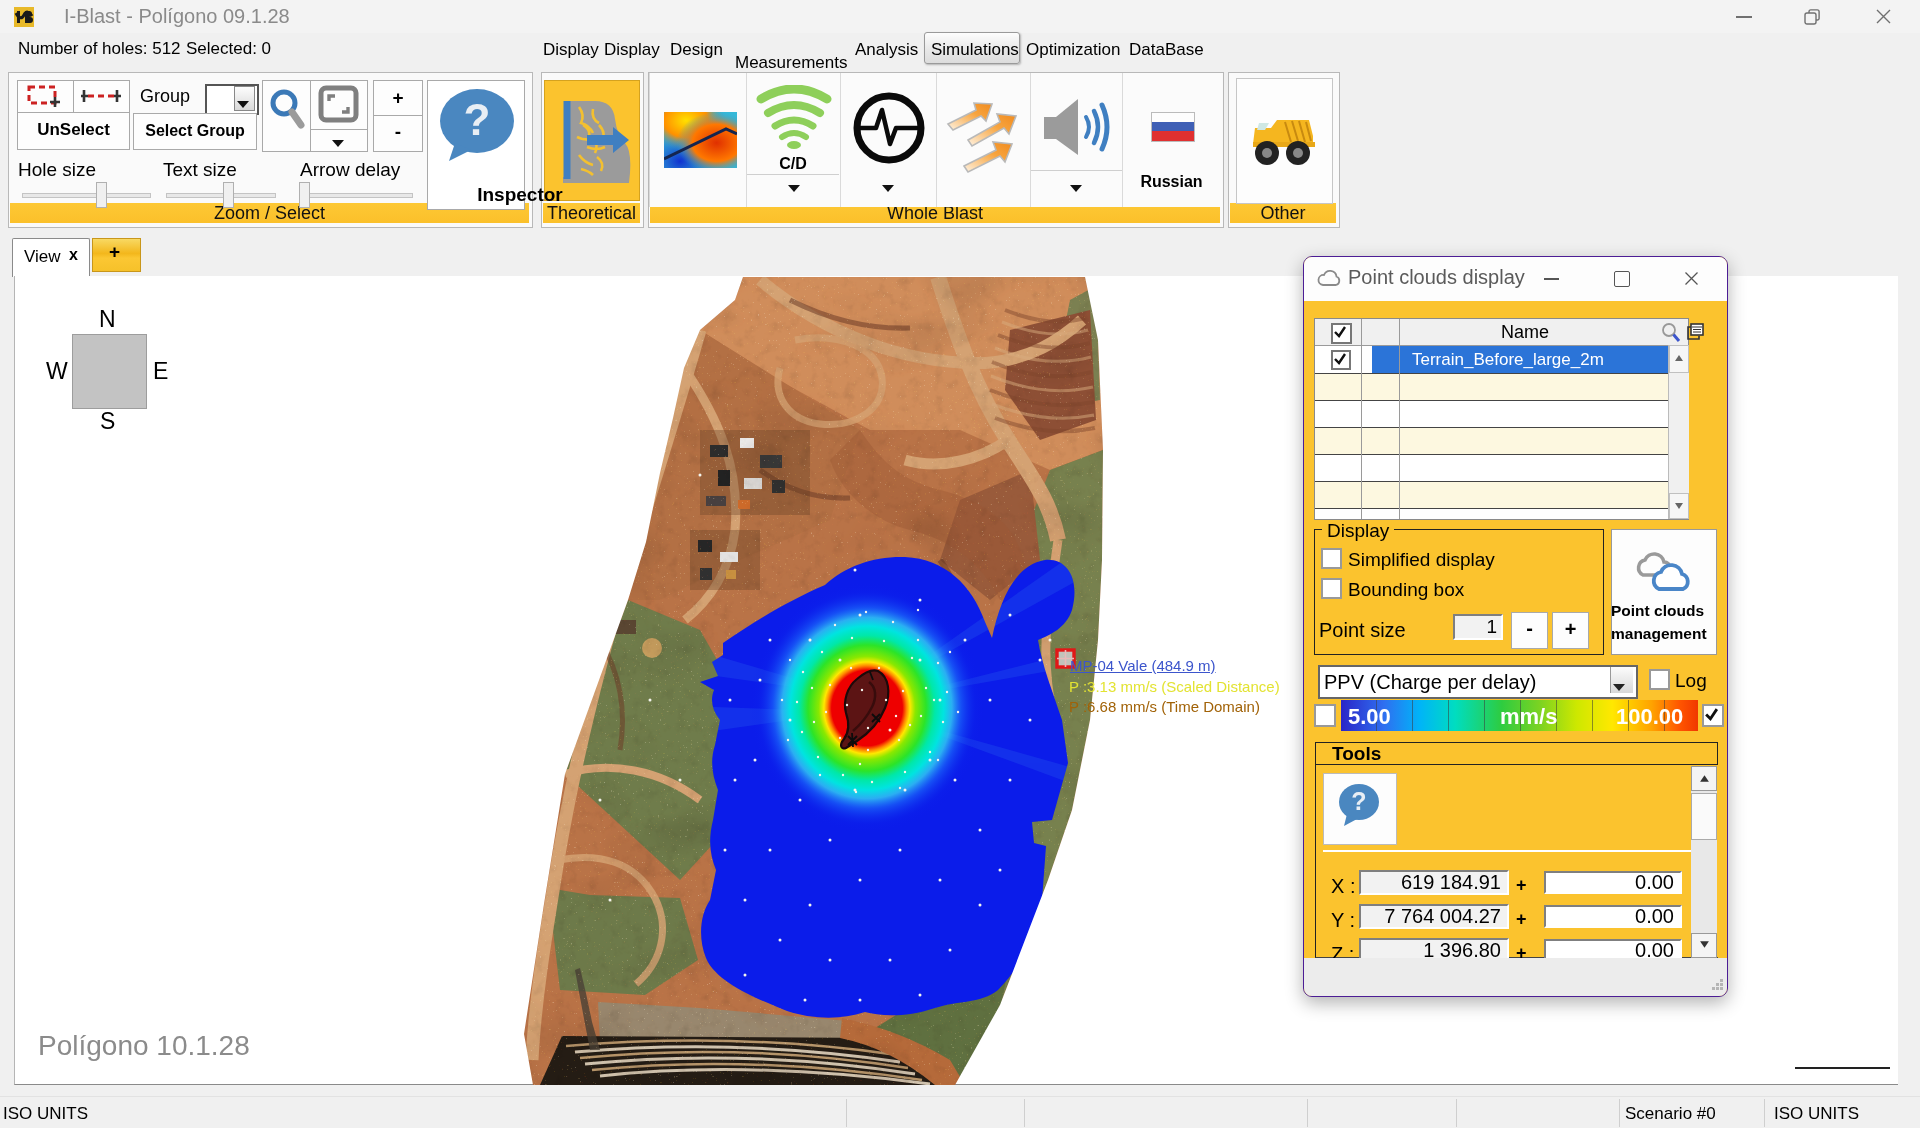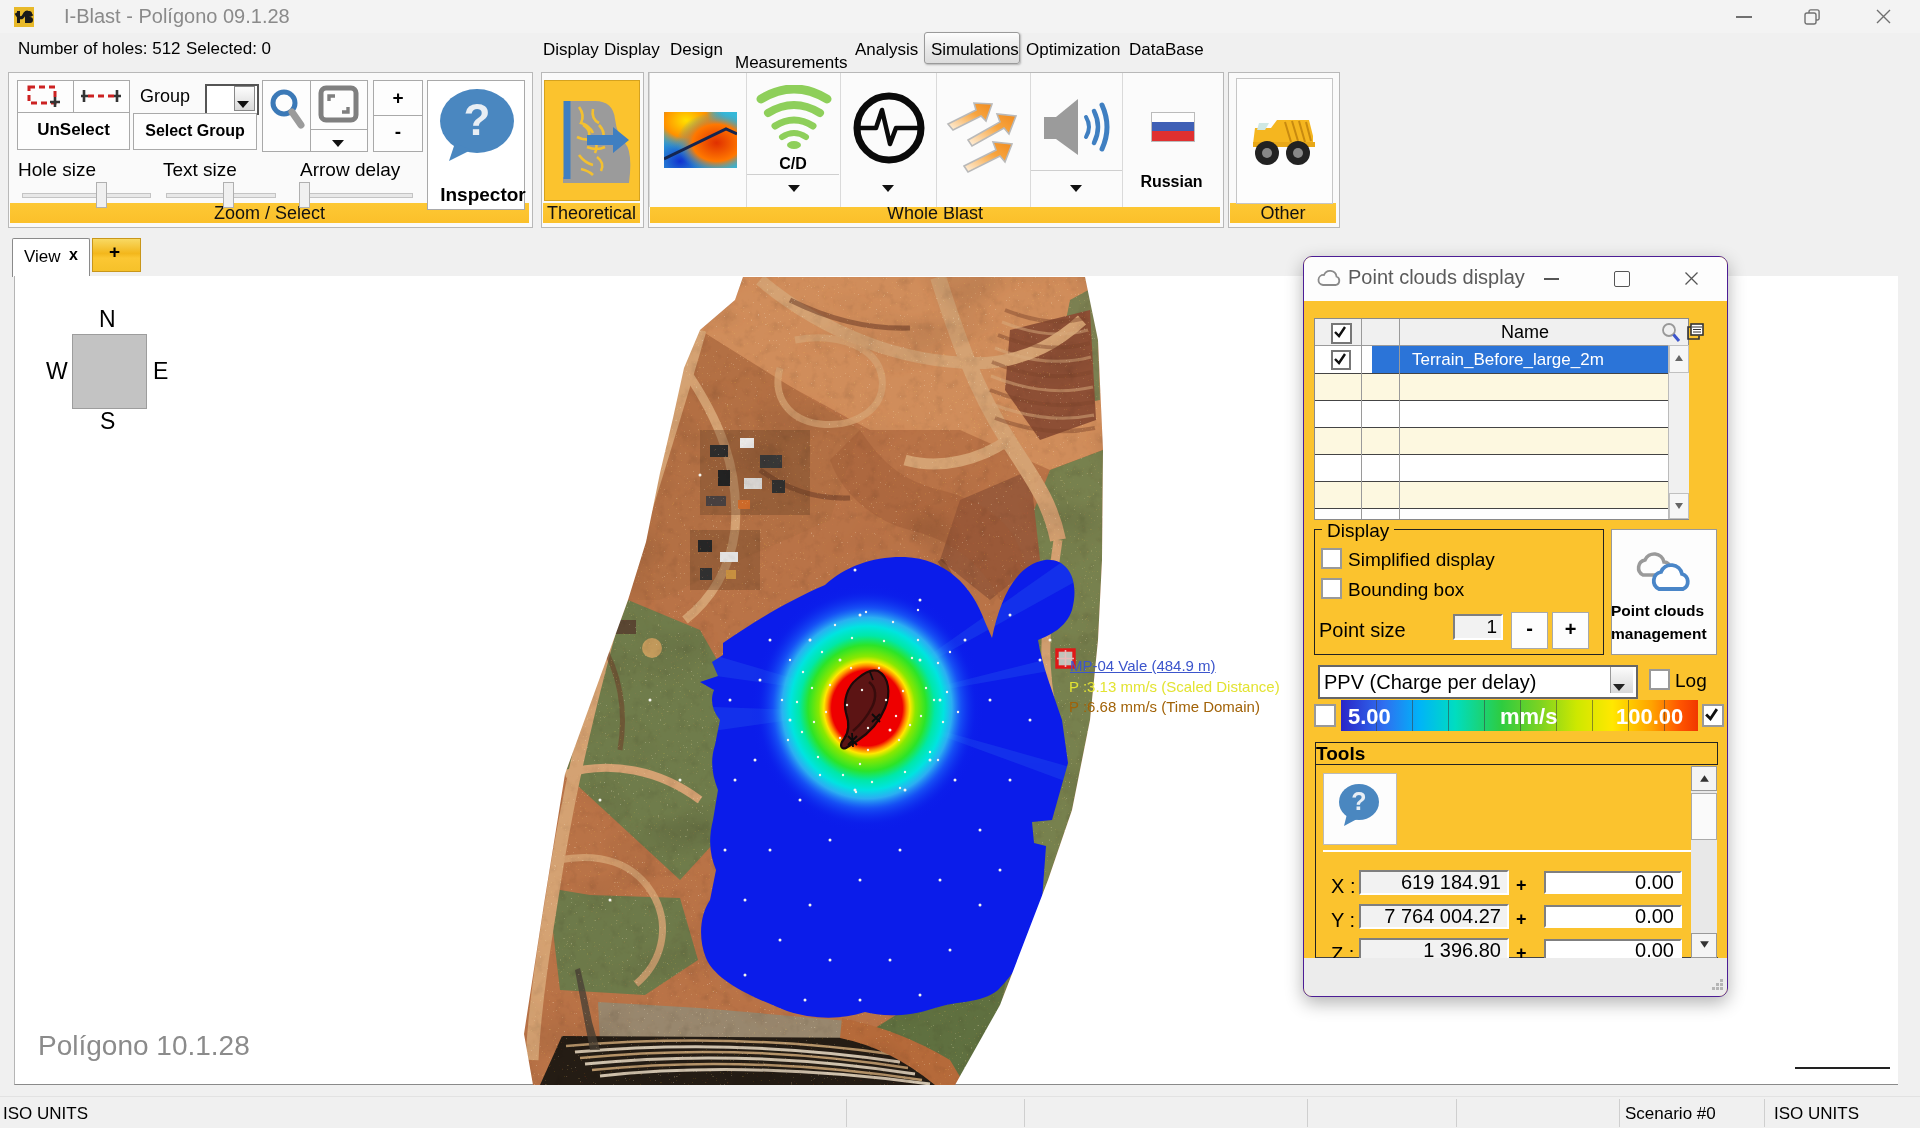--- a/index.html
+++ b/index.html
@@ -89,21 +89,21 @@
 </svg>
 <div class="abs" style="left:332px;top:133px;"><span class="arrdn"></span></div>
 <div class="btn" style="left:373px;top:80px;width:48px;height:35px;font-size:19px;font-weight:bold;line-height:33px;">+</div>
 <div class="btn" style="left:373px;top:115px;width:48px;height:35px;font-size:19px;font-weight:bold;line-height:31px;">-</div>
 <div class="btn" style="left:427px;top:80px;width:96px;height:128px;z-index:3;background:#fff;"></div>
 <svg class="abs" style="left:437px;top:88px;z-index:4" width="78" height="78" viewBox="0 0 78 78">
  <ellipse cx="40" cy="33" rx="37" ry="32" fill="#4a87c0"></ellipse>
  <path d="M18 55 L12 73 L34 62 Z" fill="#4a87c0"></path>
  <text x="40" y="47" font-size="44" font-weight="bold" fill="#e8eef4" text-anchor="middle" font-family="Liberation Sans">?</text>
 </svg>
-<div class="abs" style="left:427px;top:184px;width:112px;text-align:center;font-size:19px;font-weight:bold;z-index:4;">Inspector</div>
+<div class="abs" style="left:427px;top:184px;width:112px;text-align:center;font-size:19px;font-weight:bold;z-index:4;padding-left:37px;">Inspector</div>
 <div class="abs" style="left:18px;top:159px;font-size:19px;">Hole size</div>
 <div class="abs" style="left:163px;top:159px;font-size:19px;">Text size</div>
 <div class="abs" style="left:300px;top:159px;font-size:19px;">Arrow delay</div>
 <div class="abs" style="left:22px;top:193px;width:127px;height:3px;background:#e8e8e8;border:1px solid #c4c4c4;"></div>
 <div class="abs" style="left:96px;top:182px;width:9px;height:24px;background:#f0f0f0;border:1px solid #b0b0b0;"></div>
 <div class="abs" style="left:166px;top:193px;width:108px;height:3px;background:#e8e8e8;border:1px solid #c4c4c4;"></div>
 <div class="abs" style="left:223px;top:182px;width:9px;height:24px;background:#f0f0f0;border:1px solid #b0b0b0;"></div>
 <div class="abs" style="left:299px;top:193px;width:112px;height:3px;background:#e8e8e8;border:1px solid #c4c4c4;"></div>
 <div class="abs" style="left:299px;top:182px;width:9px;height:24px;background:#f0f0f0;border:1px solid #b0b0b0;"></div>
 
@@ -614,21 +614,21 @@
  <div class="abs" style="left:37px;top:443px;width:357px;height:31px;background:linear-gradient(90deg,#2a25c8,#2f6ff0 12%,#00b4f8 22%,#00ddc0 32%,#2ecc40 45%,#7ed321 56%,#cde800 66%,#ffe800 76%,#ffa300 87%,#ff5400 95%,#f03800);"></div>
  <div class="abs" style="left:37px;top:443px;width:357px;height:31px;background:repeating-linear-gradient(90deg,transparent 0,transparent 34.7px,rgba(60,60,60,.55) 34.7px,rgba(60,60,60,.55) 36px);"></div>
  <div class="abs" style="left:44px;top:447px;font-size:22px;font-weight:bold;color:#fff;">5.00</div>
  <div class="abs" style="left:196px;top:447px;font-size:22px;font-weight:bold;color:#fff;">mm/s</div>
  <div class="abs" style="left:312px;top:447px;font-size:22px;font-weight:bold;color:#fff;">100.00</div>
  <div class="cb" style="left:398px;top:447px;width:18px;height:19px;border-color:#999;"></div>
  <svg class="abs" style="left:400px;top:450px" width="15" height="15" viewBox="0 0 14 14">
       <path d="M2 7 L6 11 L12 2" fill="none" stroke="#111" stroke-width="2.6"></path>
     </svg>
 
- <div class="abs" style="left:11px;top:485px;width:403px;height:23px;background:#fbc32e;border:1px solid #222;font-size:19px;font-weight:bold;padding-left:0;box-sizing:border-box;">Tools</div>
+ <div class="abs" style="left:11px;top:485px;width:403px;height:23px;background:#fbc32e;border:1px solid #222;font-size:19px;font-weight:bold;padding-left:16px;box-sizing:border-box;">Tools</div>
  <div class="abs" style="left:11px;top:508px;width:403px;height:193px;border-left:1px solid #222;border-bottom:1px solid #444;box-sizing:border-box;"></div>
  <div class="btn" style="left:19px;top:516px;width:72px;height:70px;border-color:#bbb;"></div>
  <svg class="abs" style="left:33px;top:526px" width="44" height="46" viewBox="0 0 44 46">
   <ellipse cx="22" cy="19" rx="20" ry="18" fill="#4a87c0"></ellipse>
   <path d="M10 31 L7 43 L20 36 Z" fill="#4a87c0"></path>
   <text x="22" y="27" font-size="25" font-weight="bold" fill="#e8eef4" text-anchor="middle" font-family="Liberation Sans">?</text>
  </svg>
 
  <div class="abs" style="left:387px;top:509px;width:26px;height:192px;background:#e8e8e8;">
   <div style="height:25px;background:#f4f4f4;border:1px solid #999;text-align:center;box-sizing:border-box;"><svg width="11" height="9" viewBox="0 0 10 8" style="margin-top:7px">

